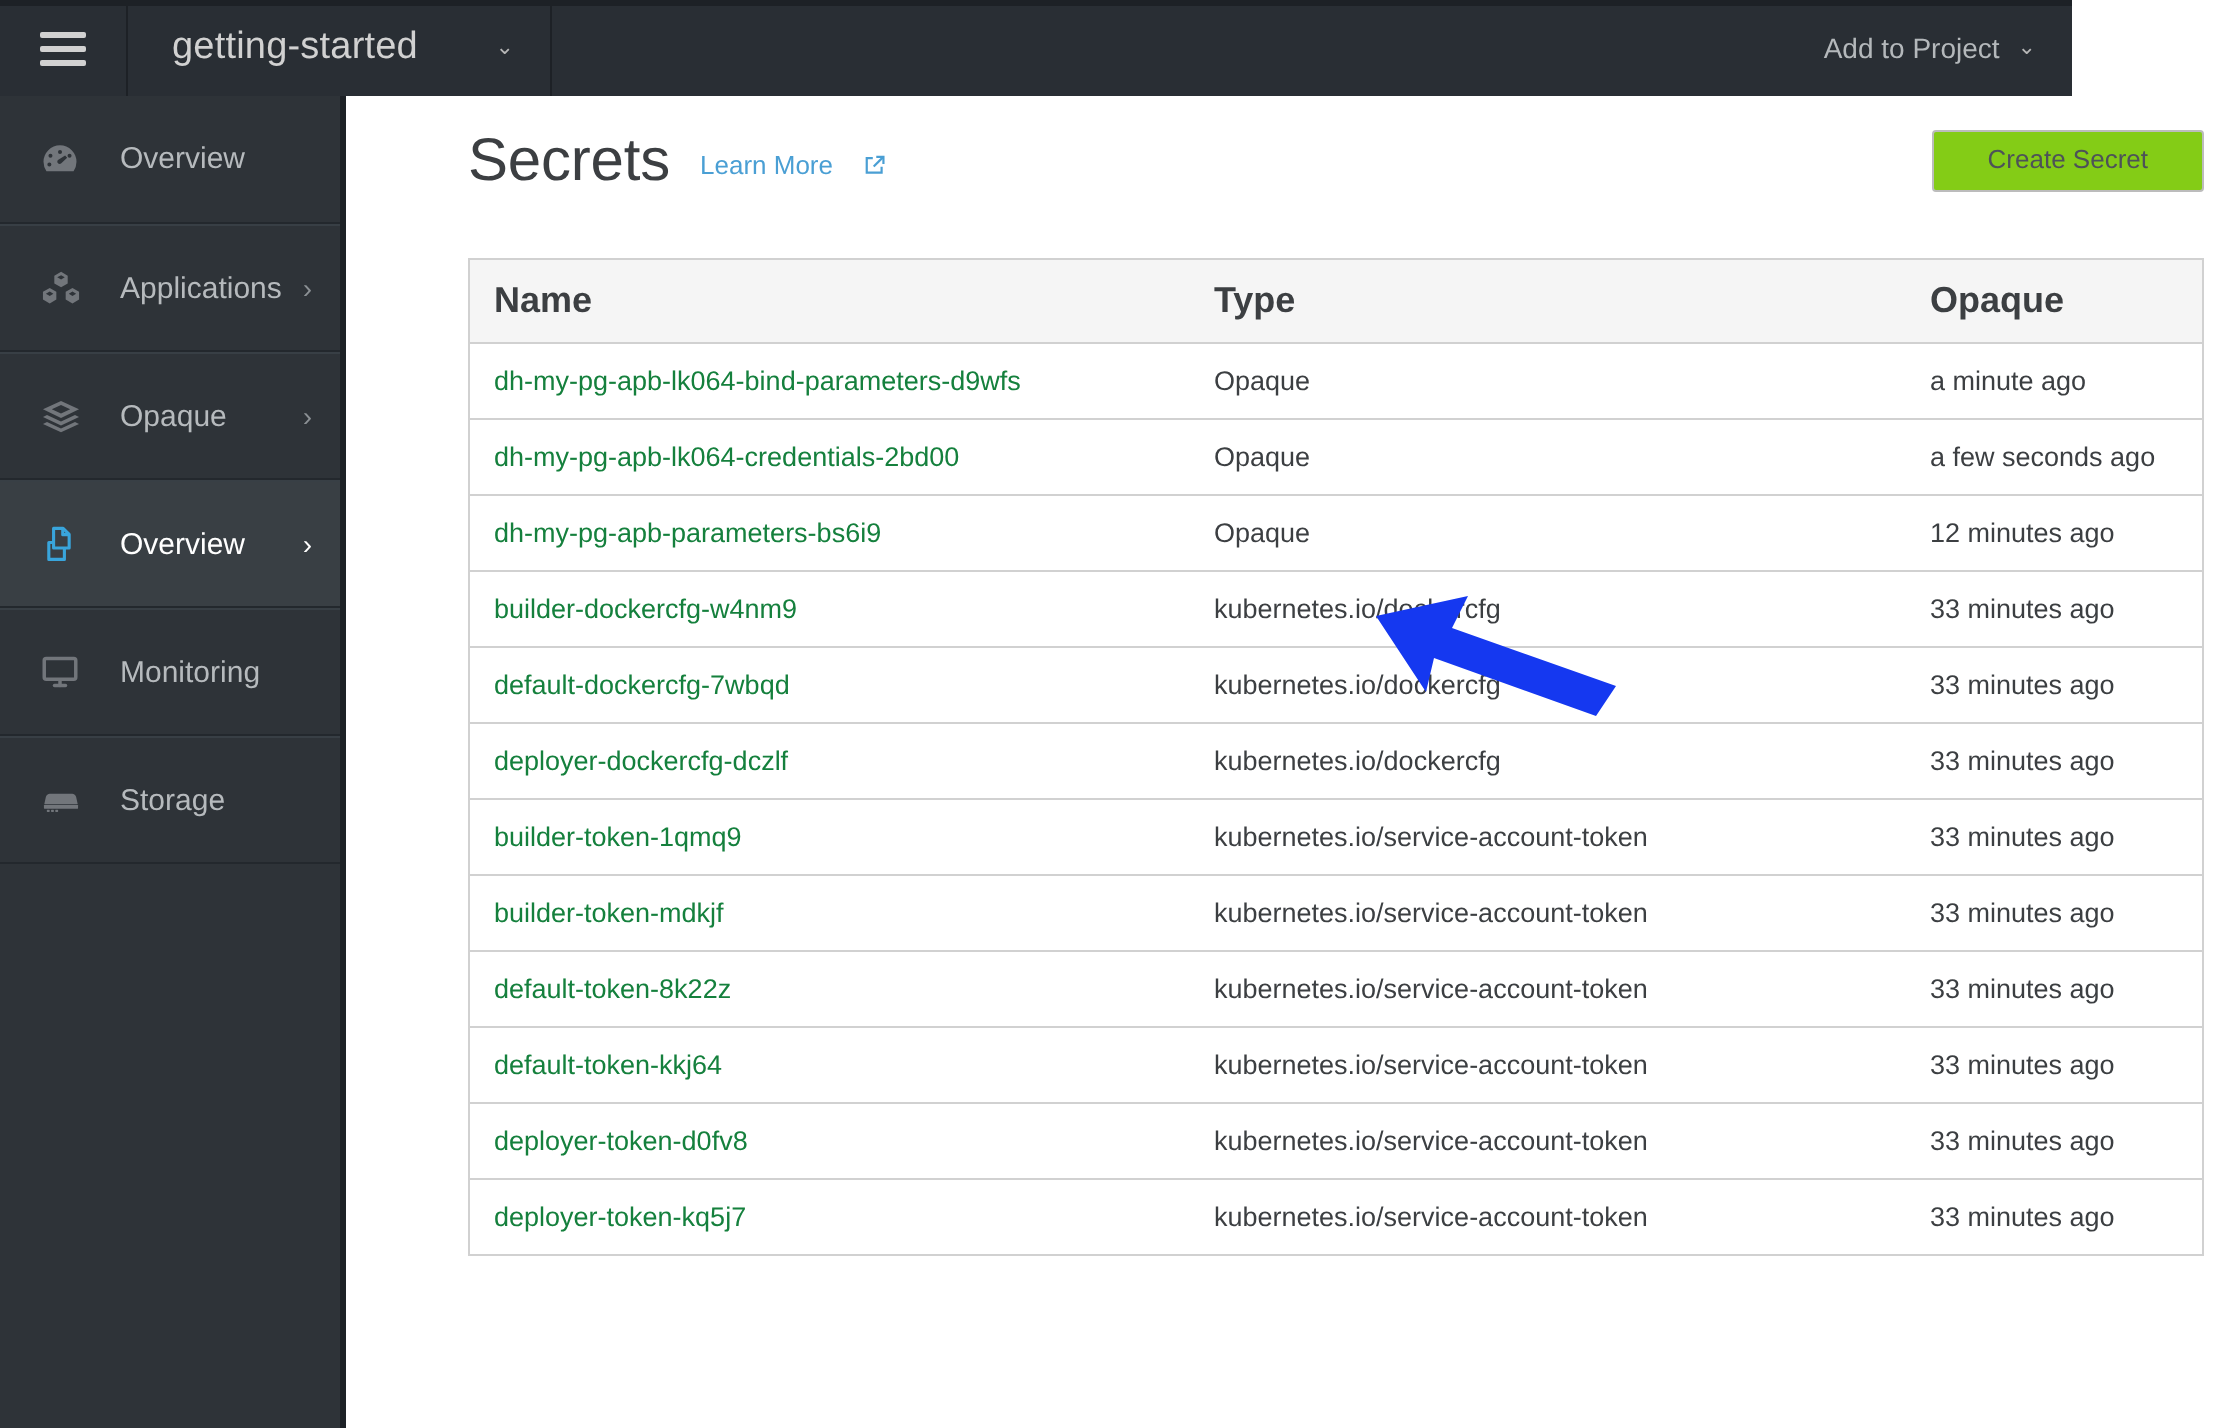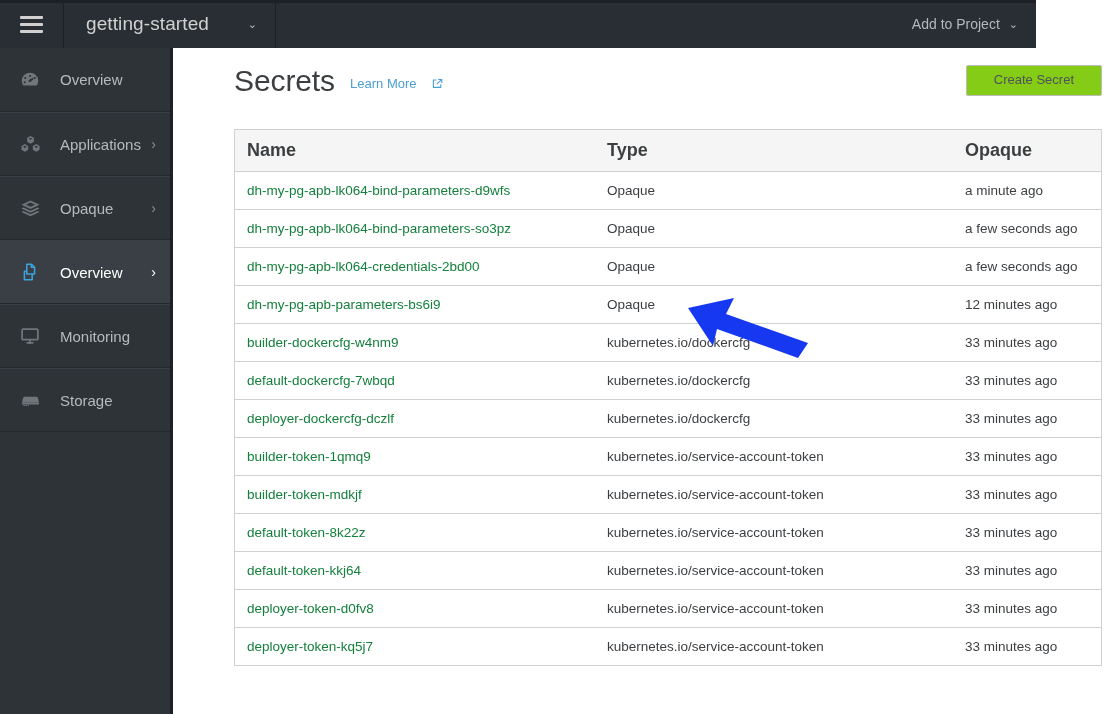--- a/index.html
+++ b/index.html
@@ -376,25 +376,20 @@
             <th class="col-created">Opaque</th>
           </tr>
         </thead>
         <tbody id="secrets-body">
             <tr>
               <td class="name-cell col-name"><a>dh-my-pg-apb-lk064-bind-parameters-d9wfs</a></td>
               <td class="col-type">Opaque</td>
               <td class="col-created">a minute ago</td>
             </tr>
             <tr>
-              <td class="name-cell col-name"><a>dh-my-pg-apb-lk064-bind-parameters-so3pz</a></td>
-              <td class="col-type">Opaque</td>
-              <td class="col-created">a few seconds ago</td>
-            </tr>
-            <tr>
               <td class="name-cell col-name"><a>dh-my-pg-apb-lk064-credentials-2bd00</a></td>
               <td class="col-type">Opaque</td>
               <td class="col-created">a few seconds ago</td>
             </tr>
             <tr>
               <td class="name-cell col-name"><a>dh-my-pg-apb-parameters-bs6i9</a></td>
               <td class="col-type">Opaque</td>
               <td class="col-created">12 minutes ago</td>
             </tr>
             <tr>

